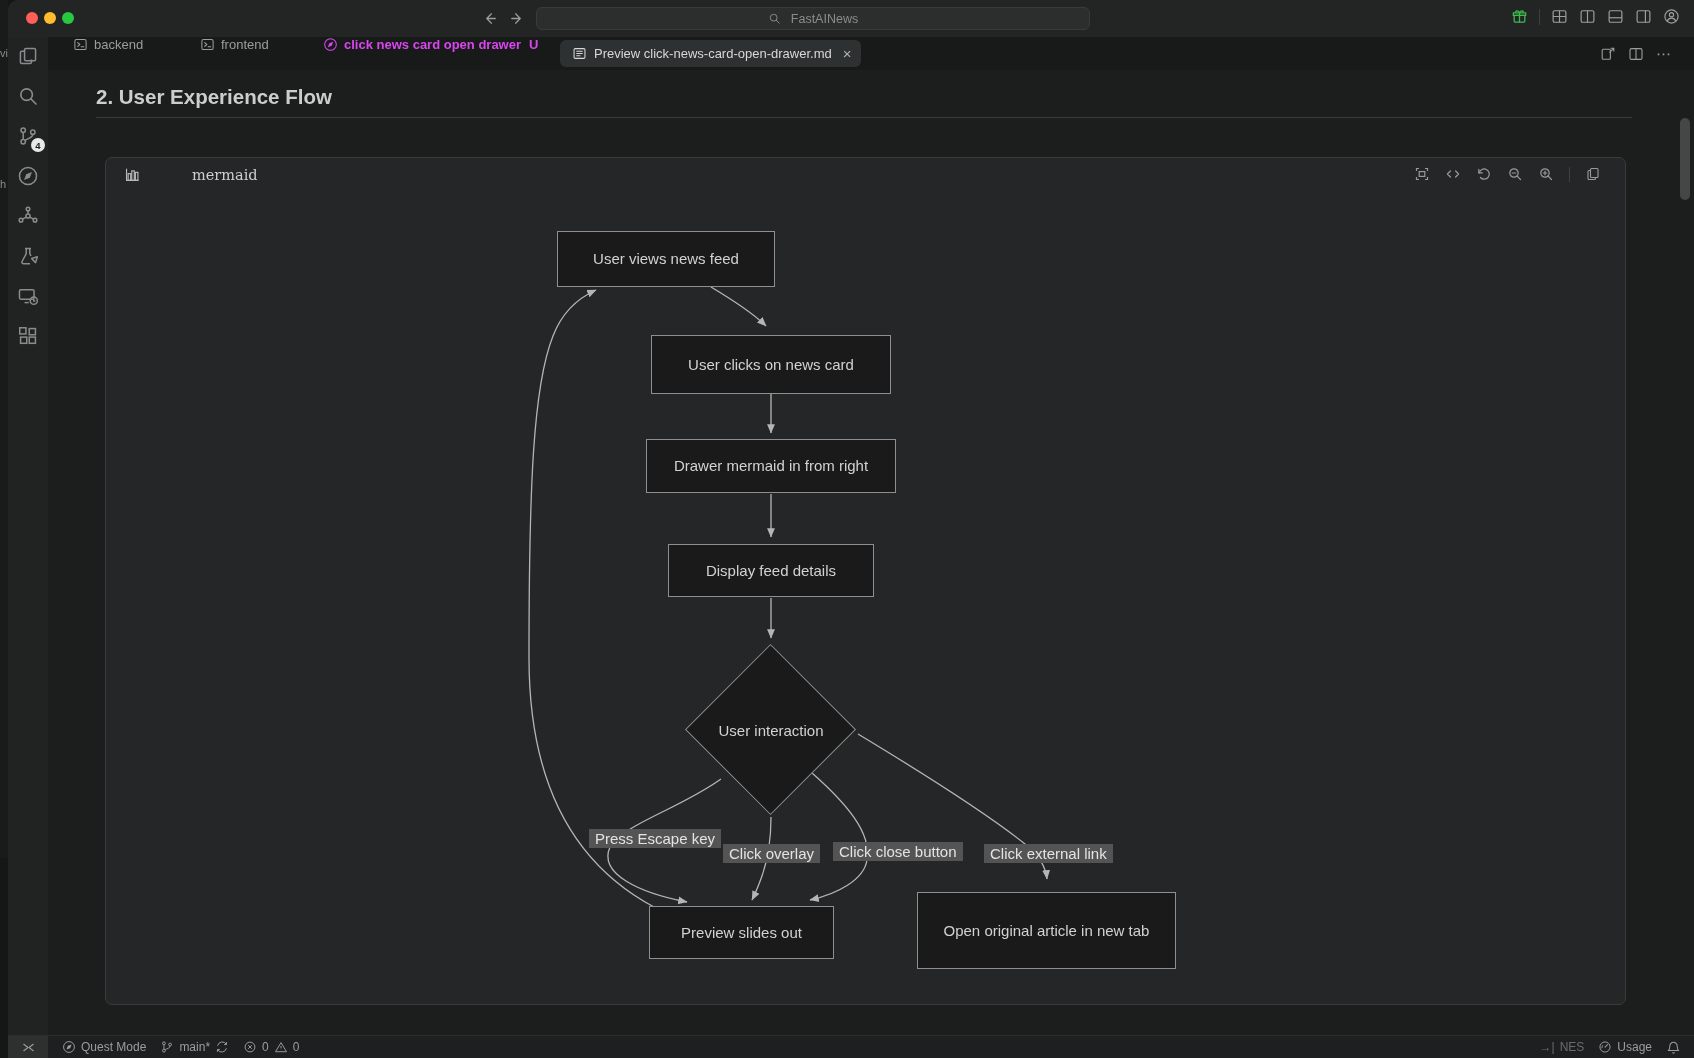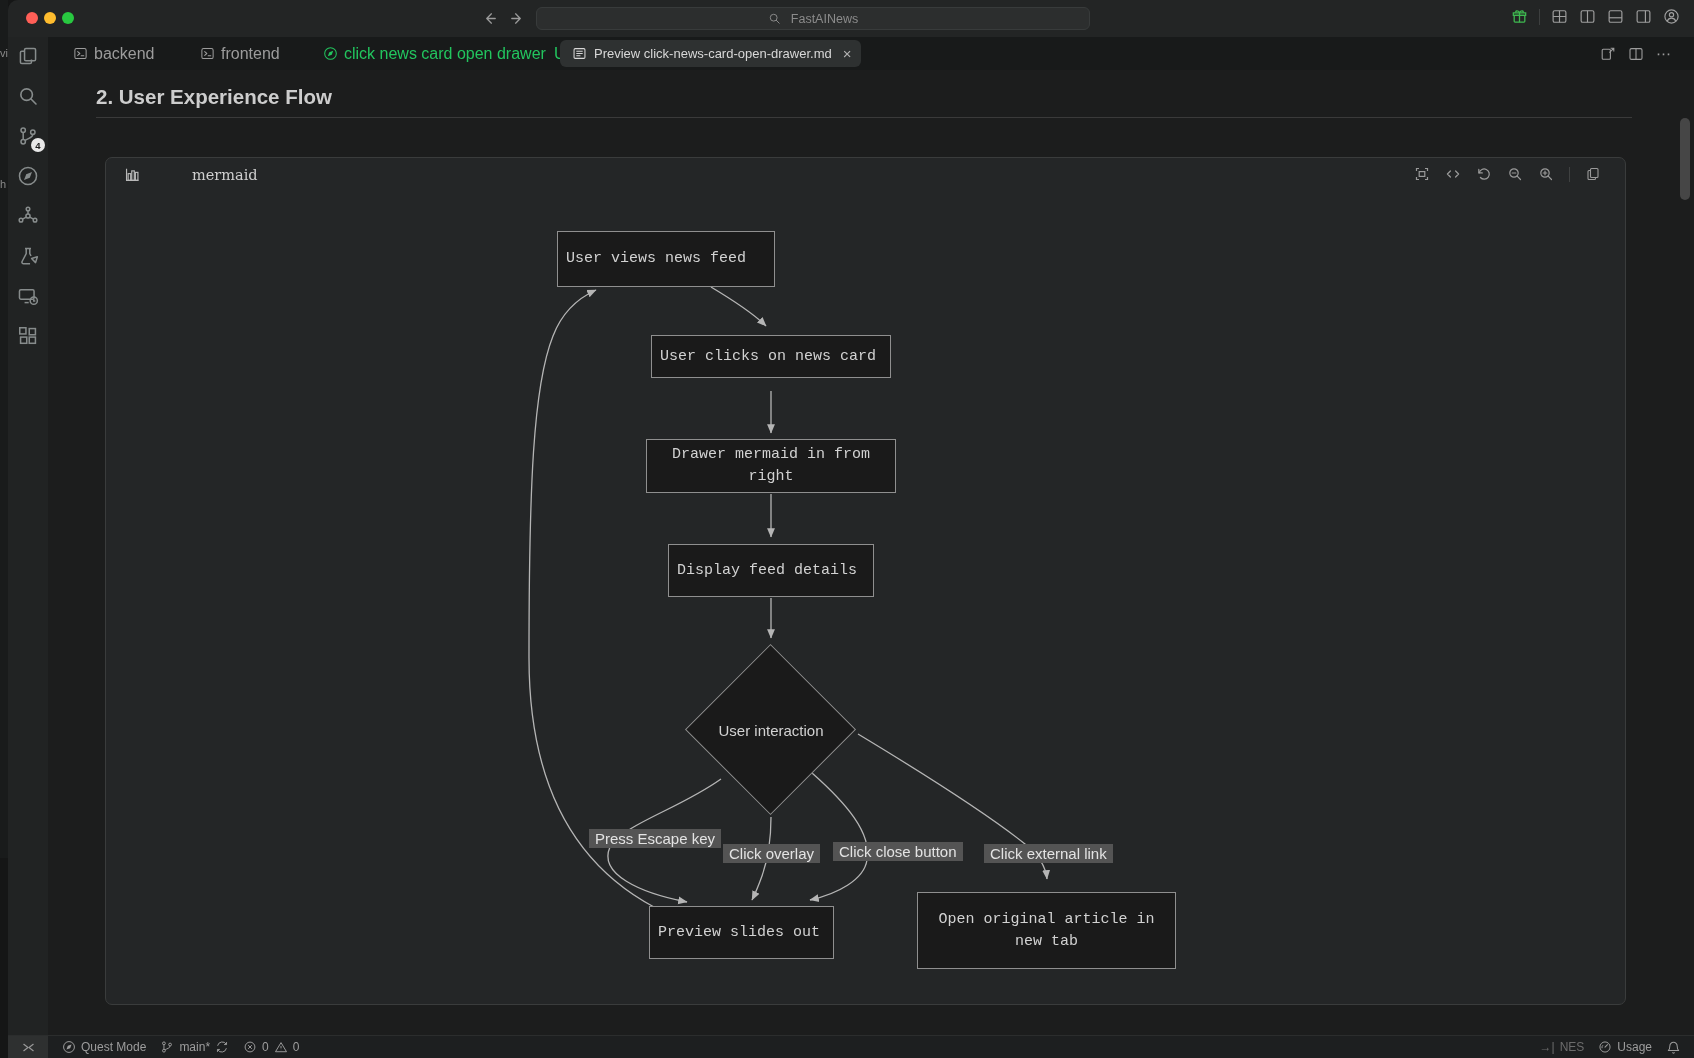--- a/index.html
+++ b/index.html
@@ -22,41 +22,41 @@
   .tb-icons{position:absolute;right:14px;top:8px;display:flex;align-items:center;gap:11px;color:#9f9f9f;}
   .tb-sep{width:1px;height:16px;background:#3d3f3f;}
   
   .activitybar{position:absolute;left:0;top:37px;bottom:23px;width:40px;background:#212323;
                display:flex;flex-direction:column;align-items:center;padding-top:7px;gap:16px;}
   .ab-item{position:relative;width:24px;height:24px;color:#878c8c;display:flex;align-items:center;justify-content:center;}
   .ab-badge{position:absolute;right:-5px;bottom:-4px;width:14px;height:14px;border-radius:50%;background:#e8e8e8;
             color:#1d1d1d;font-size:9.5px;font-weight:bold;display:flex;align-items:center;justify-content:center;}
   
   .tabbar{position:absolute;left:40px;top:37px;right:0;height:33px;background:#181a1a;}
-  .tab{position:absolute;top:0;height:33px;display:flex;align-items:center;gap:6px;font-size:16px;color:#9c9c9c;}
-  .tab.green{color:#22c55e;}
+  .tab{position:absolute;top:0;height:33px;display:flex;gap:6px;font-size:13px;color:#9c9c9c;}
+  .tab.green{color:#d946ef;font-weight:bold;}
   .tab-active{position:absolute;top:3px;height:27px;background:#2e3131;border-radius:6px;
               display:flex;align-items:center;gap:7px;padding:0 10px 0 12px;font-size:13px;color:#d8d8d8;justify-content:center;}
   .tab-close{color:#b3b3b3;font-size:15px;line-height:1;margin-left:4px;}
   .tab-actions{position:absolute;right:22px;top:0;height:33px;display:flex;align-items:center;gap:12px;color:#9c9c9c;}
   
   .content{position:absolute;left:40px;top:70px;right:0;bottom:23px;background:#1c1d1d;overflow:hidden;}
   .h2{position:absolute;left:48px;top:15px;font-size:20.5px;font-weight:bold;color:#cdcdcd;}
   .hrule{position:absolute;left:48px;top:47px;width:1536px;height:1px;background:#3a3a3a;}
   .mblock{position:absolute;left:57px;top:87px;width:1521px;height:848px;background:#242627;
           border:1px solid #3a3c3c;border-radius:7px;}
   .mhead{position:absolute;left:18px;top:8px;display:flex;align-items:center;gap:9px;color:#b9b9b9;}
   .mlabel{font-family:"DejaVu Serif",serif;font-size:14.5px;color:#cfcfcf;margin-left:42px;}
   .mtools{position:absolute;right:24px;top:8px;display:flex;align-items:center;gap:15px;color:#9a9a9a;}
   .mt-sep{width:1px;height:15px;background:#3f4141;}
   
   .dg-svg{position:absolute;left:0;top:0;pointer-events:none;}
   .node{position:absolute;background:#1a1a1a;border:1px solid #8f8f8f;color:#d2d2d2;
-        display:flex;align-items:center;justify-content:flex-start;text-align:center;
-        font-size:15px;line-height:22px;padding:4px 8px;font-family:Liberation Mono, monospace;}
+        display:flex;align-items:center;justify-content:center;text-align:center;
+        font-size:15px;line-height:22px;padding:4px 8px;}
   .diamond-wrap{position:absolute;width:172px;height:172px;}
   .diamond-shape{position:absolute;left:25px;top:25px;width:121px;height:121px;background:#1a1a1a;
                  border:1px solid #8f8f8f;transform:rotate(45deg);}
   .diamond-label{position:absolute;left:0;top:0;width:100%;height:100%;display:flex;align-items:center;
                  justify-content:center;color:#d2d2d2;font-size:15px;}
   .elabel{position:absolute;background:#545454;color:#e3e3e3;font-size:15px;padding:1px 6px;white-space:nowrap;}
   .scrollthumb{position:absolute;right:4px;top:48px;width:10px;height:82px;background:#464646;border-radius:5px;}
   
   .statusbar{position:absolute;left:0;bottom:0;width:100%;height:23px;background:#1d1f20;border-top:1px solid #2b2d2d;
              font-size:12px;color:#9d9d9d;display:flex;align-items:center;}
@@ -436,21 +436,21 @@
             <path d="M615,621 C573,651 518,666 504,689 C492,716 534,735 581,744" marker-end="url(#arr)"></path>
             <path d="M665,659 C665,681 662,701 656,718 C652,729 649,736 646,742" marker-end="url(#arr)"></path>
             <path d="M706,615 C740,645 766,675 761,702 C758,722 731,736 704,742" marker-end="url(#arr)"></path>
             <path d="M752,576 C815,614 884,658 919,686 C934,698 940,711 941,721" marker-end="url(#arr)"></path>
           </g>
         </svg>
 
         <div class="node" style="left:451px;top:73px;width:218px;height:56px">
             <span>User views news feed</span>
           </div>
-        <div class="node" style="left:545px;top:177px;width:240px;height:43px">
+        <div class="node" style="left:545px;top:177px;width:240px;height:59px">
             <span>User clicks on news card</span>
           </div>
         <div class="node" style="left:540px;top:281px;width:250px;height:54px">
             <span>Drawer mermaid in from right</span>
           </div>
         <div class="node" style="left:562px;top:386px;width:206px;height:53px">
             <span>Display feed details</span>
           </div>
 
         <div class="diamond-wrap" style="left:579px;top:486px">

